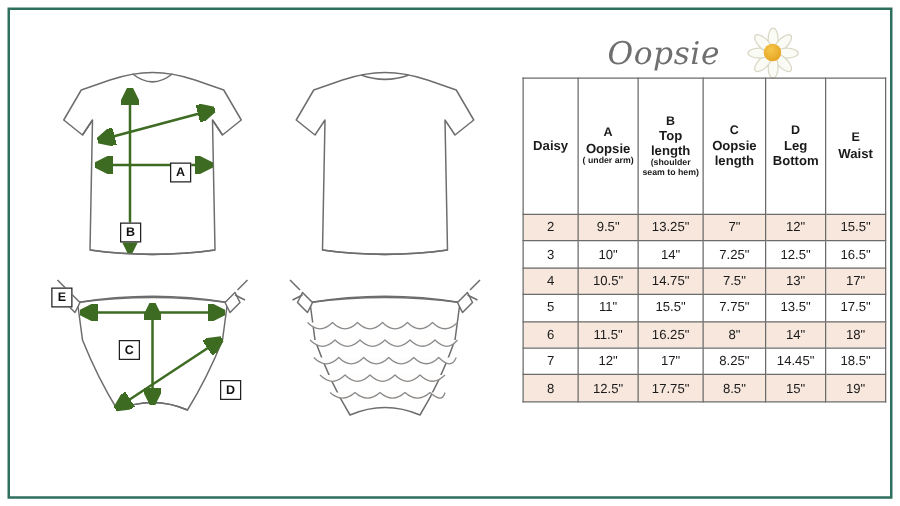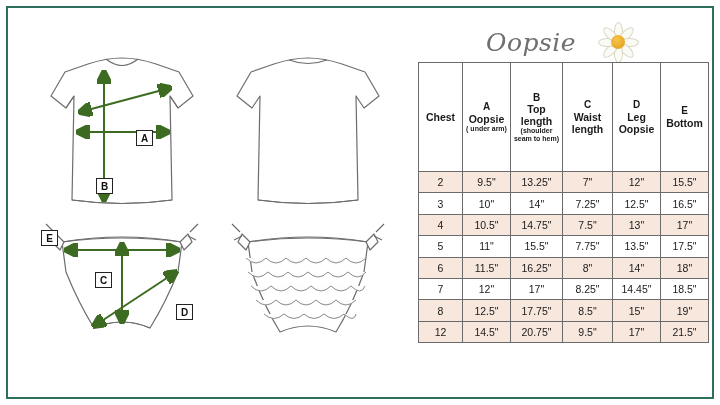--- a/index.html
+++ b/index.html
@@ -271,43 +271,43 @@
       <col style="width:44px">
         <col style="width:48px">
         <col style="width:52px">
       <col style="width:50px">
         <col style="width:48px">
         <col style="width:48px">
     </colgroup>
     <thead>
       <tr>
         <th class="col-size">
-          <span class="hdr-name">Chest</span>
+          <span class="hdr-name">Daisy</span>
         </th>
         <th>
           <span class="hdr-letter">A</span>
           <span class="hdr-name">Oopsie</span>
           <span class="hdr-sub">( under arm)</span>
         </th>
         <th>
           <span class="hdr-letter">B</span>
           <span class="hdr-name">Top length</span>
           <span class="hdr-sub">(shoulder seam to hem)</span>
         </th>
         <th>
           <span class="hdr-letter">C</span>
-          <span class="hdr-name">Waist length</span>
+          <span class="hdr-name">Oopsie length</span>
         </th>
         <th>
           <span class="hdr-letter">D</span>
-          <span class="hdr-name">Leg Oopsie</span>
+          <span class="hdr-name">Leg Bottom</span>
         </th>
         <th>
           <span class="hdr-letter">E</span>
-          <span class="hdr-name">Bottom</span>
+          <span class="hdr-name">Waist</span>
         </th>
       </tr>
     </thead>
     <tbody>
       <tr class="shade">
         <td class="sz">2</td>
         <td>9.5"</td>
         <td>13.25"</td>
         <td>7"</td>
         <td>12"</td>
@@ -354,23 +354,15 @@
         <td>18.5"</td>
       </tr>
       <tr class="shade">
         <td class="sz">8</td>
         <td>12.5"</td>
         <td>17.75"</td>
         <td>8.5"</td>
         <td>15"</td>
         <td>19"</td>
       </tr>
-      <tr class="shade">
-        <td class="sz">12</td>
-        <td>14.5"</td>
-        <td>20.75"</td>
-        <td>9.5"</td>
-        <td>17"</td>
-        <td>21.5"</td>
-      </tr>
     </tbody>
   </table>
 </div>
 
 </body></html>

